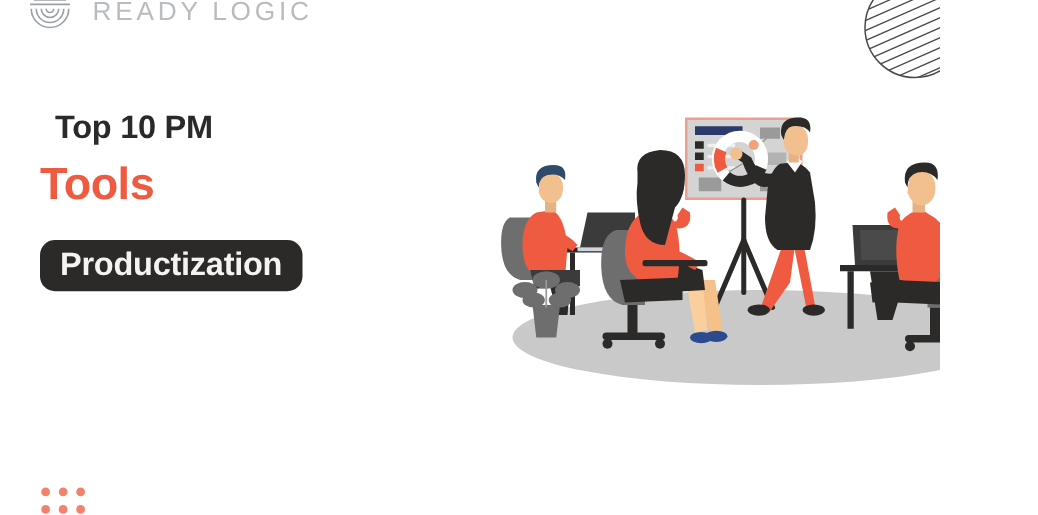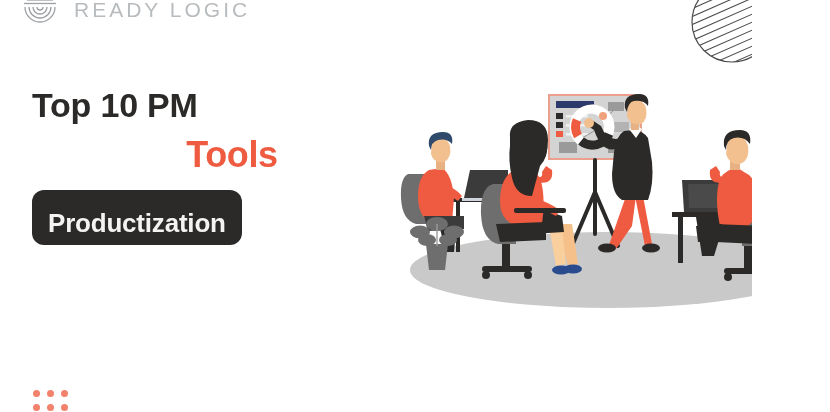--- a/index.html
+++ b/index.html
@@ -25,32 +25,32 @@
 
   
   .dots{position:absolute;left:31px;top:388px;display:grid;
         grid-template-columns:repeat(3,12px);grid-template-rows:repeat(2,12px);
         gap:2px;}
   .dot{width:7px;height:7px;border-radius:50%;background:#f2826b;margin:2px;}
 
   
   .headline{position:absolute;left:32px;top:88px;width:400px;}
   .h-line{
-    font-size:34px;font-weight:700;color:#2b2a28;letter-spacing:-0.2px;
-    line-height:1.0;margin:0 0 15px 0;white-space:nowrap;
+    font-size:26px;font-weight:700;color:#2b2a28;letter-spacing:-0.2px;
+    line-height:1.0;margin:0 0 15px 12px;white-space:nowrap;
   }
   .h-accent{
     font-size:36px;font-weight:800;color:#ef5b40;letter-spacing:-0.4px;
-    line-height:1.0;margin:0 0 15px 0;white-space:nowrap;text-align:center;
+    line-height:1.0;margin:0 0 15px 0;white-space:nowrap;
   }
   .h-pill{
     display:inline-block;background:#2b2a28;color:#f4f3f1;
     font-size:26px;font-weight:700;letter-spacing:-0.2px;
-    padding:20px 16px 8px 16px;border-radius:12px;line-height:1.05;
-    white-space:nowrap;margin-top:2px;
+    padding:6px 16px 8px 16px;border-radius:12px;line-height:1.05;
+    white-space:nowrap;margin-top:12px;
   }
 
   
   .illus{position:absolute;left:396px;top:74px;width:420px;height:235px;}
   .illus svg{display:block;width:420px;height:235px;}
 </style>
 </head>
 <body>
 
 <div class="stage">

